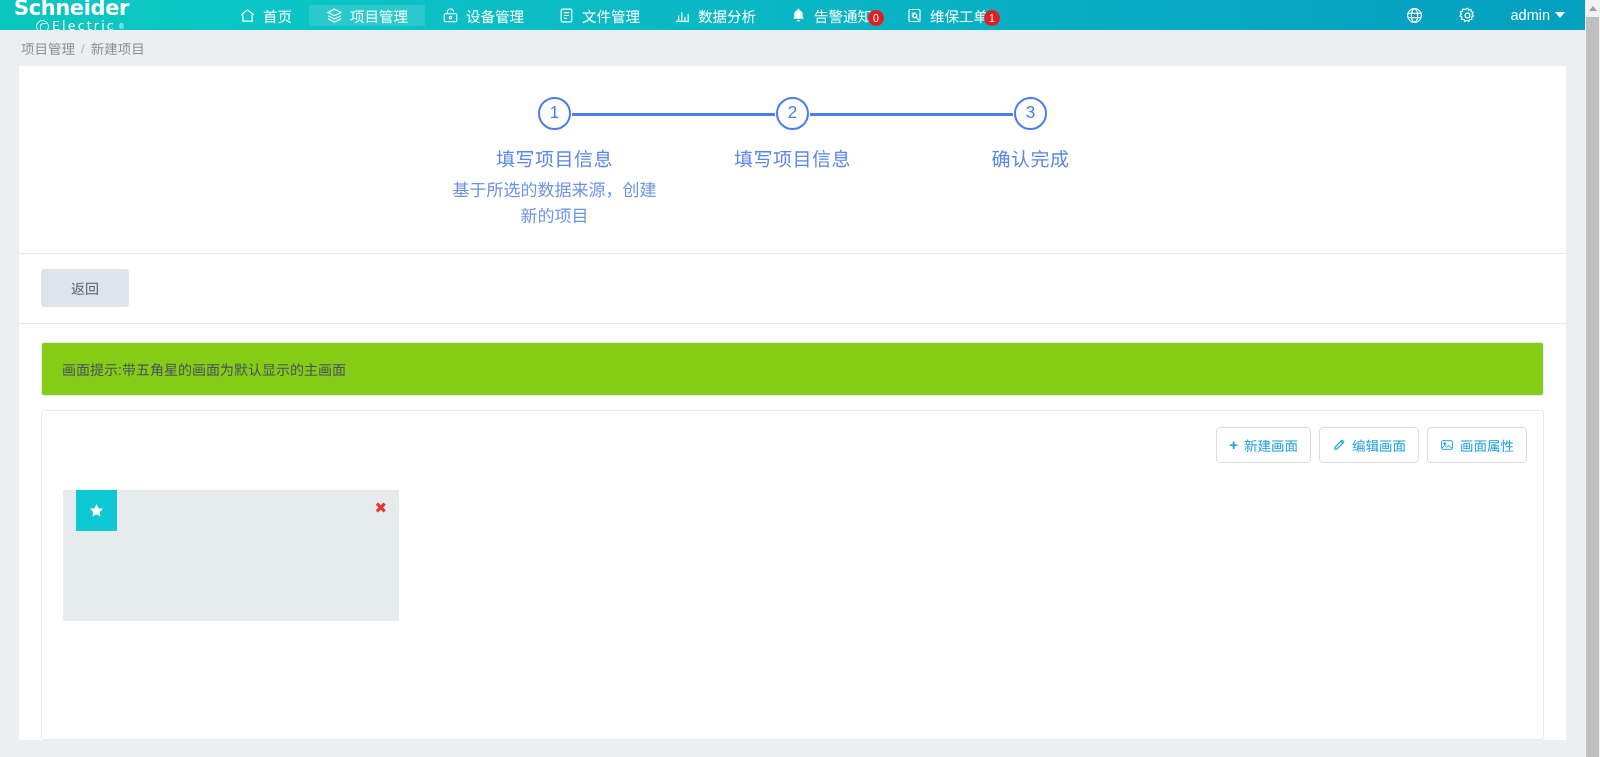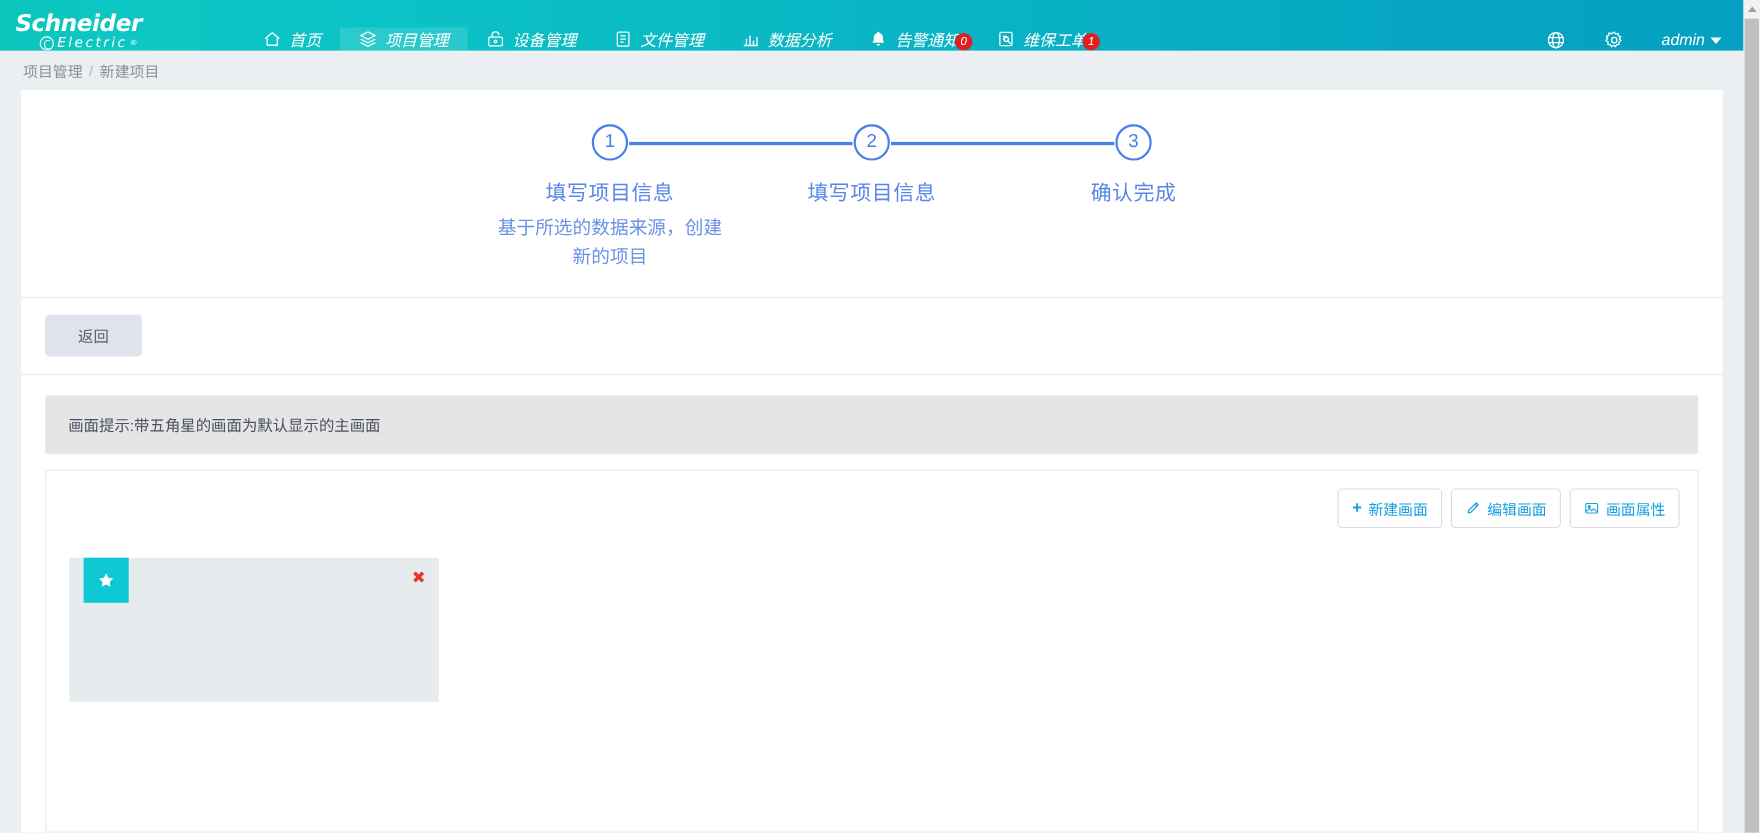--- a/index.html
+++ b/index.html
@@ -8,30 +8,29 @@
     margin: 0; padding: 0;
     width: 1600px; height: 757px;
     overflow: hidden;
     font-family: "Liberation Sans", "DejaVu Sans", sans-serif;
     background: #eceff1;
   }
 
   
   .navbar {
     position: relative;
-    height: 46px;
+    height: 30px;
     width: 1585px;
     background: linear-gradient(to right,
         #0bc6bd 0px, #0cc7c3 120px, #0bc3c6 320px,
         #0ab8c4 700px, #08aec4 1050px, #06a4c2 1350px, #04a0c1 1585px);
     display: flex;
-    align-items: flex-end;
+    align-items: center;
     color: #ffffff;
     overflow: hidden;
-    font-style: italic;
   }
 
   .brand {
     width: 222px;
     display: flex;
     align-items: center;
     padding-left: 14px;
     flex: 0 0 auto;
   }
   .logo-block { line-height: 1; user-select: none; }
@@ -263,21 +262,21 @@
     color: #5a6172;
     font-size: 14px;
     padding: 9px 30px;
     cursor: pointer;
     font-family: "Liberation Sans", "DejaVu Sans", sans-serif;
   }
 
   
   .tip-row { padding: 18px 22px 14px 22px; }
   .tip-bar {
-    background: #e5e5e5;
+    background: #84cc16;
     border: 1px solid #e3ecf7;
     border-radius: 3px;
     padding: 16px 20px;
     font-size: 14px;
     color: #4b5161;
   }
 
   
   .canvas-row { padding: 0 22px 0 22px; }
   .canvas-card {

